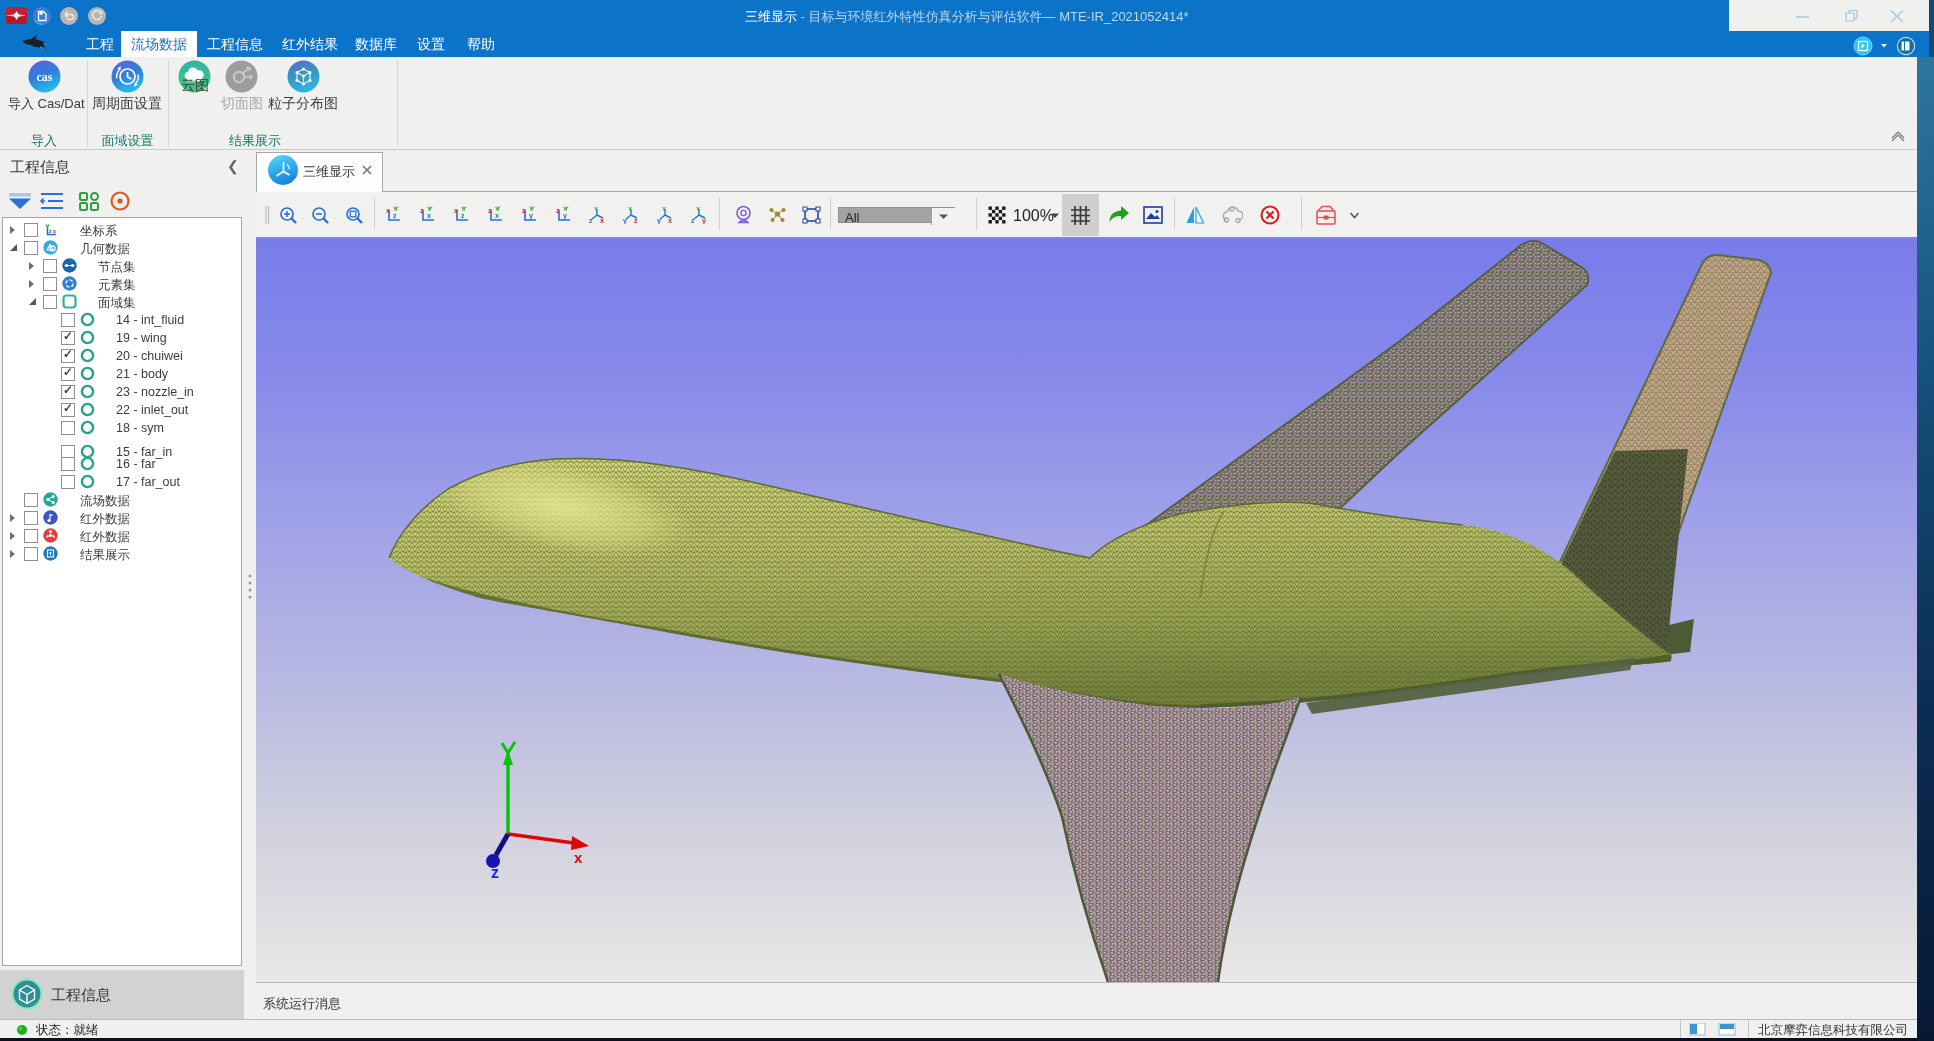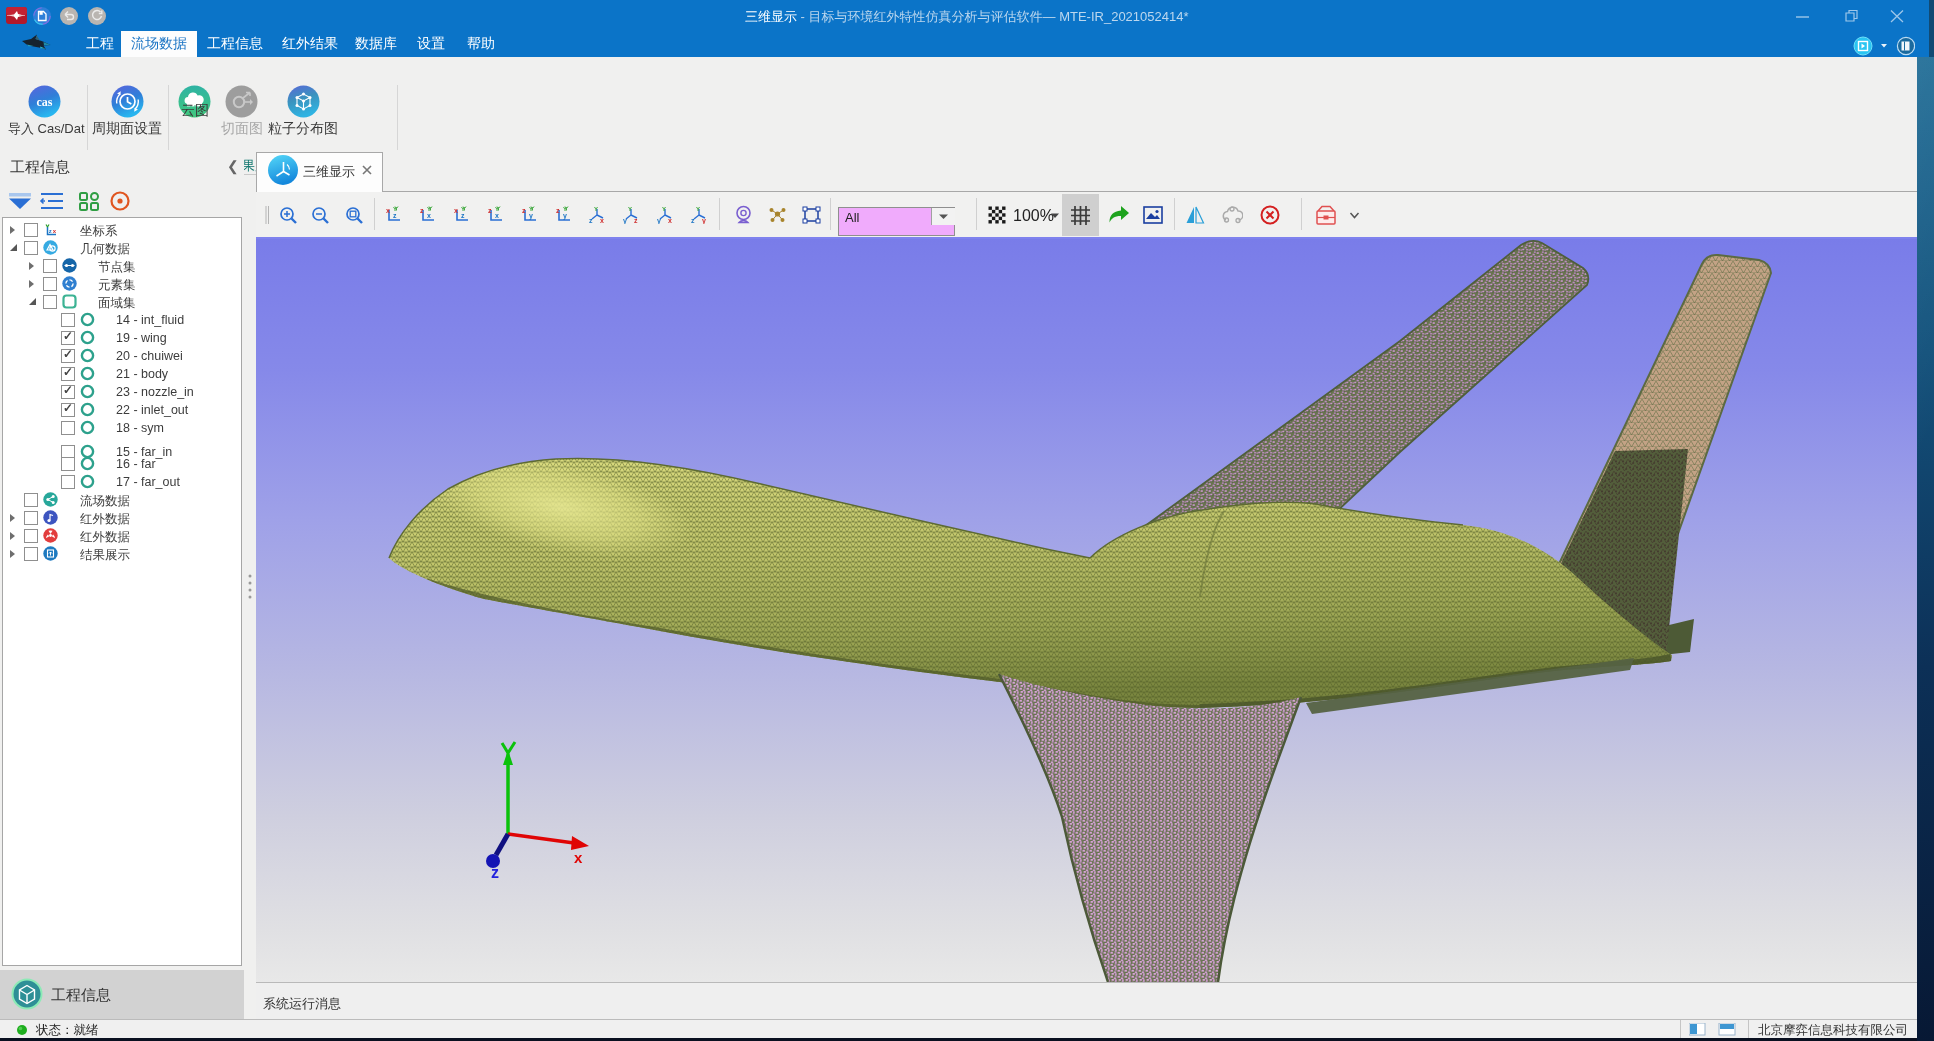--- a/index.html
+++ b/index.html
@@ -1,28 +1,28 @@
 <!DOCTYPE html>
 <html><head>
 <meta charset="utf-8">
 <style>
 html,body{margin:0;padding:0;}
 body{width:1934px;height:1041px;overflow:hidden;position:relative;
  font-family:"Liberation Sans",sans-serif;background:#f0f0ef;}
 .abs{position:absolute;}
 
-#titlebar{left:0;top:0;width:1934px;height:31px;background:#0b74c8;}
-#menubar{left:0;top:31px;width:1934px;height:26px;background:#0b74c8;font-family:Liberation Serif, serif;}
+#titlebar{left:0;top:0;width:1729px;height:31px;background:#0b74c8;}
+#menubar{left:0;top:31px;width:1934px;height:26px;background:#0b74c8;}
 .menuitem{position:absolute;top:0;height:26px;line-height:26px;color:#fff;font-size:14px;}
 #activetab{position:absolute;left:121px;top:0;width:76px;height:26px;background:#fdfdfd;
  color:#1b74c4;font-size:14px;text-align:center;line-height:26px;}
 #titletext{position:absolute;left:745px;top:8px;font-size:13px;color:#fff;white-space:nowrap;}
 #titletext .dim{color:#bcd7ee;}
 
-#ribbon{left:0;top:57px;width:1917px;height:93px;background:#f0f0ef;border-bottom:1px solid #c9c9c9;box-sizing:border-box;margin-top:25px;}
+#ribbon{left:0;top:57px;width:1917px;height:93px;background:#f0f0ef;border-bottom:1px solid #c9c9c9;box-sizing:border-box;}
 .rbtn-label{position:absolute;font-size:14px;color:#3a3a3a;white-space:nowrap;text-align:center;}
 .rgroup{position:absolute;top:75px;font-size:13px;color:#0f766e;text-align:center;white-space:nowrap;}
 .rsep{position:absolute;top:3px;width:1px;height:86px;background:#d6d6d6;}
 
 #leftpanel{left:0;top:150px;width:244px;height:869px;background:#f0f0ef;}
 #lp-title{position:absolute;left:10px;top:8px;font-size:15px;color:#333;}
 #lp-collapse{position:absolute;left:227px;top:8px;font-size:14px;color:#666;}
 #treebox{position:absolute;left:2px;top:67px;width:240px;height:749px;background:#fff;border:1px solid #a6a6a6;box-sizing:border-box;}
 .trow{position:absolute;left:0;width:238px;height:18px;}
 .tlabel{position:absolute;top:2px;font-size:12.5px;color:#3c3c3c;white-space:nowrap;}
@@ -539,21 +539,21 @@
         <rect x="13.5" y="12.5" width="5" height="5"></rect>
       </g>
   <g fill="#fff">
         <rect x="1.5" y="1.5" width="3" height="3"></rect>
         <rect x="14.5" y="1.5" width="3" height="3"></rect>
   <rect x="1.5" y="13.5" width="3" height="3"></rect>
         <rect x="14.5" y="13.5" width="3" height="3"></rect>
       </g>
  </svg>
  <div class="vsep" style="left:574px;"></div>
- <div class="abs" style="left:582px;top:15px;width:117px;height:29px;background:#f0abfc;border:1px solid #8f8f8f;box-sizing:border-box;">
+ <div class="abs" style="left:582px;top:15px;width:117px;height:16px;background:#a3a3a3;border:1px solid #8f8f8f;box-sizing:border-box;">
   <div class="abs" style="left:6px;top:2px;font-size:13px;color:#222;">All</div>
   <div class="abs" style="left:92px;top:0;width:23px;height:17px;background:#f2f2f2;border-left:1px solid #a0a0a0;">
    <svg width="23" height="17" viewBox="0 0 23 17">
           <path d="M7 6.5 L11.5 11 L16 6.5" fill="#555"></path>
         </svg>
   </div>
  </div>
  <div class="vsep" style="left:720px;"></div>
 <svg class="abs" style="left:732px;top:14px" width="18" height="18" viewBox="0 0 18 18">
       <rect x="0.5" y="0.5" width="3.4" height="3.4" fill="#1a1a1a"></rect>

